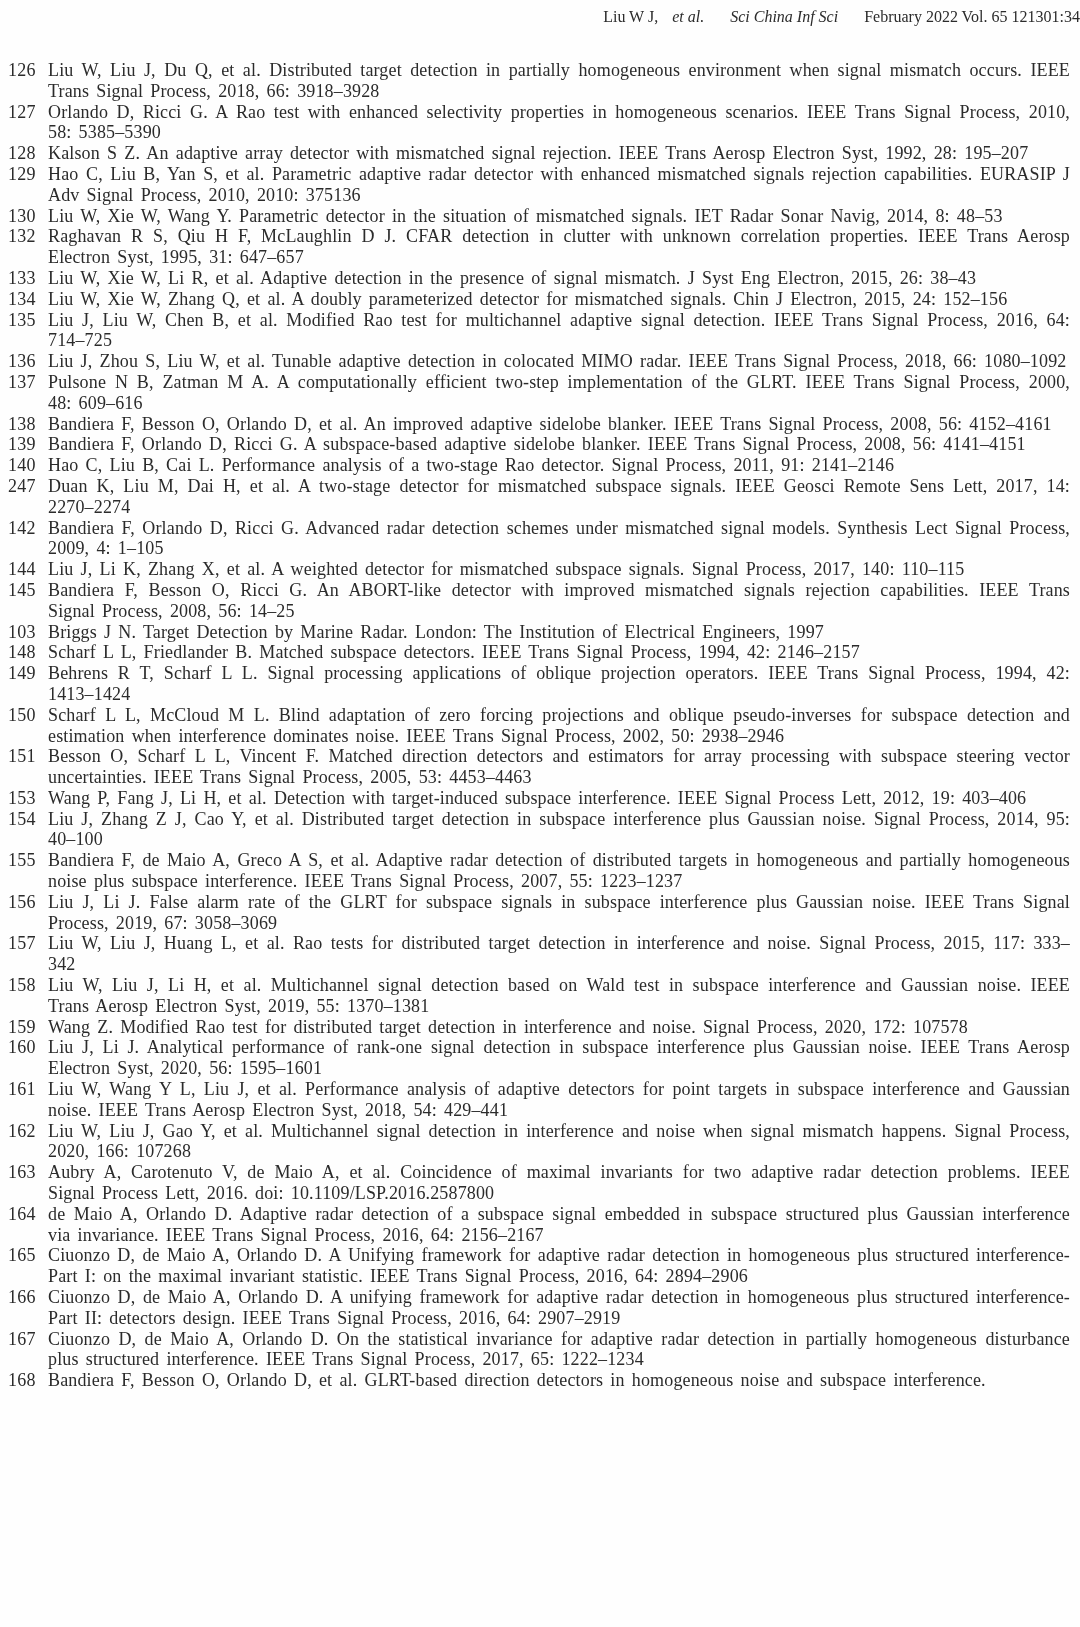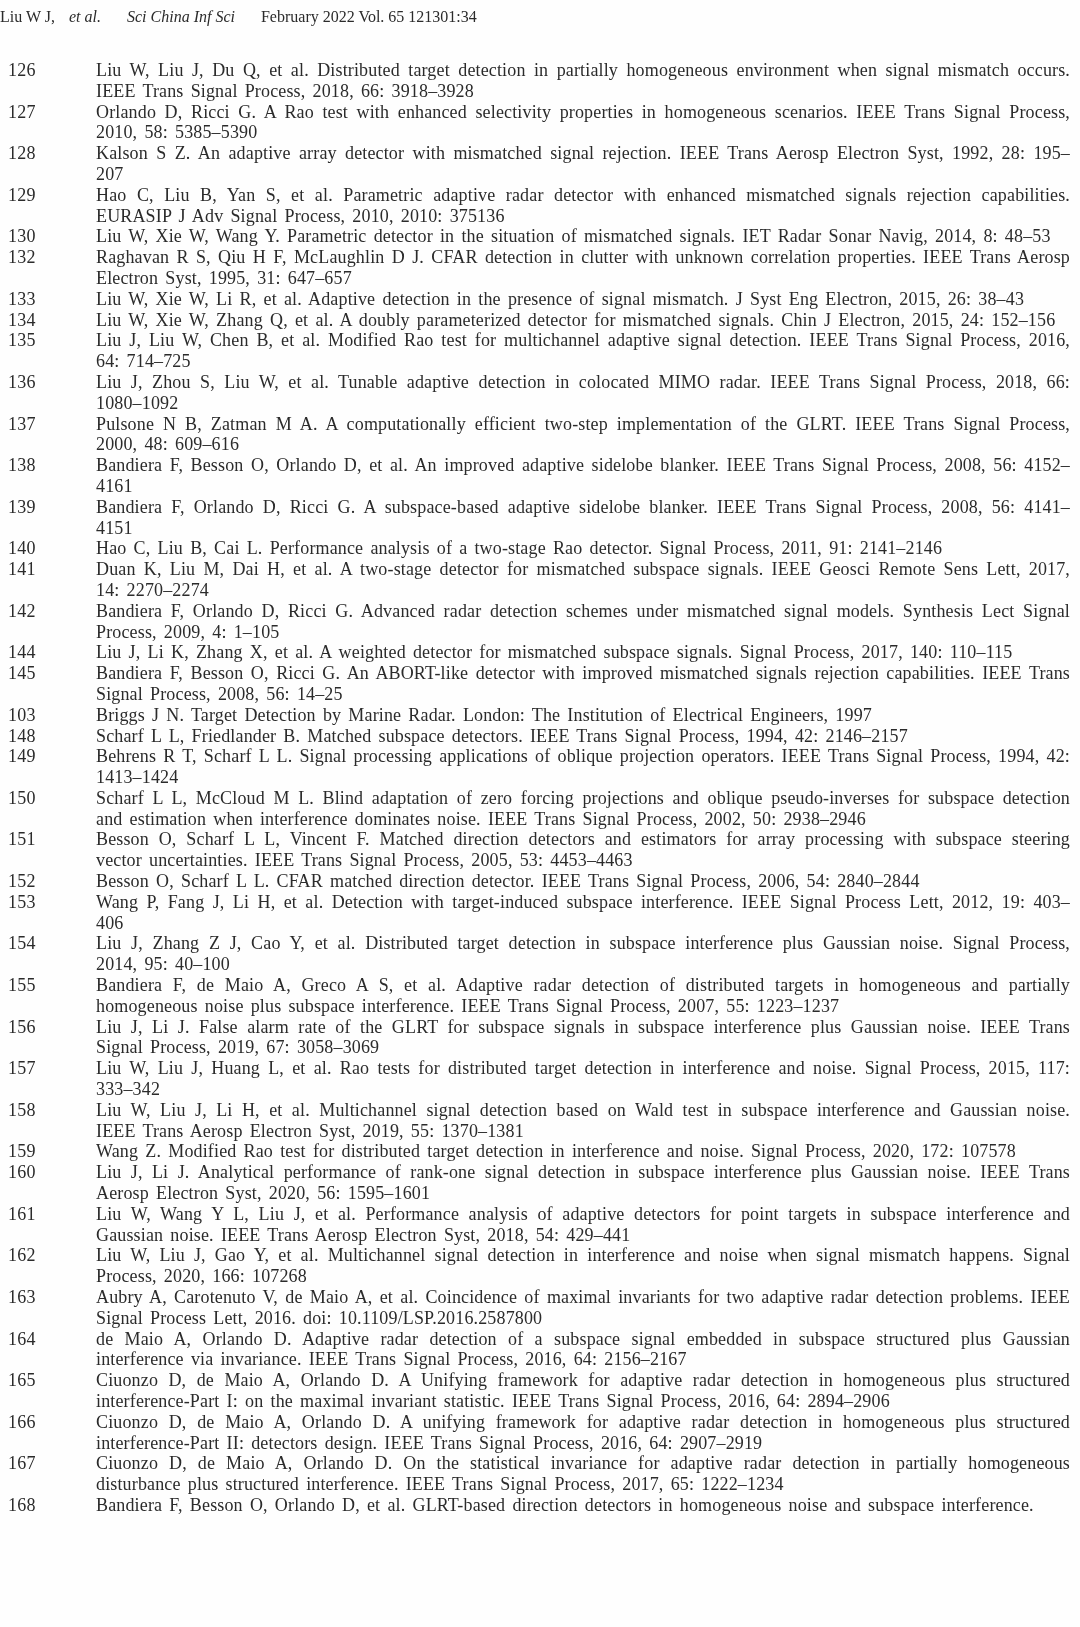--- a/index.html
+++ b/index.html
@@ -16,21 +16,21 @@
     -webkit-font-smoothing: antialiased;
   }
   .page {
     width: 1080px;
     height: 1627px;
     box-sizing: border-box;
     padding-top: 6px;
     background: #fefefe;
   }
   .running-head {
-    text-align: left;
+    text-align: right;
     font-size: 16px;
     line-height: 22px;
     white-space: nowrap;
     color: #2b2b2b;
   }
   .running-head .seg { display: inline-block; }
   .running-head .it { font-style: italic; }
   .running-head .gap-sm { margin-left: 10px; }
   .running-head .gap-lg { margin-left: 22px; }
   .ref-list {
@@ -49,21 +49,20 @@
     text-align: left;
     letter-spacing: 0.3px;
   }
   .ref-text {
     flex: 1 1 auto;
     text-align: justify;
     text-justify: inter-word;
     word-spacing: 2.5px;
     letter-spacing: 0.15px;
     padding-right: 2px;
-    margin-left: 48px;
   }
 </style>
 </head>
 <body>
 
 <div class="page">
 
   <div class="running-head">
     <span class="seg">Liu W J,</span>
     <span class="seg it gap-sm">et al.</span>
@@ -137,21 +136,21 @@
       <span class="ref-num">139</span>
       <span class="ref-text">Bandiera F, Orlando D, Ricci G. A subspace-based adaptive sidelobe blanker. IEEE Trans Signal Process, 2008, 56: 4141–4151</span>
     </div>
 
     <div class="ref">
       <span class="ref-num">140</span>
       <span class="ref-text">Hao C, Liu B, Cai L. Performance analysis of a two-stage Rao detector. Signal Process, 2011, 91: 2141–2146</span>
     </div>
 
     <div class="ref">
-      <span class="ref-num">141</span>
+      <span class="ref-num">247</span>
       <span class="ref-text">Duan K, Liu M, Dai H, et al. A two-stage detector for mismatched subspace signals. IEEE Geosci Remote Sens Lett, 2017, 14: 2270–2274</span>
     </div>
 
     <div class="ref">
       <span class="ref-num">142</span>
       <span class="ref-text">Bandiera F, Orlando D, Ricci G. Advanced radar detection schemes under mismatched signal models. Synthesis Lect Signal Process, 2009, 4: 1–105</span>
     </div>
 
 
     <div class="ref">
@@ -183,24 +182,20 @@
     <div class="ref">
       <span class="ref-num">150</span>
       <span class="ref-text">Scharf L L, McCloud M L. Blind adaptation of zero forcing projections and oblique pseudo-inverses for subspace detection and estimation when interference dominates noise. IEEE Trans Signal Process, 2002, 50: 2938–2946</span>
     </div>
 
     <div class="ref">
       <span class="ref-num">151</span>
       <span class="ref-text">Besson O, Scharf L L, Vincent F. Matched direction detectors and estimators for array processing with subspace steering vector uncertainties. IEEE Trans Signal Process, 2005, 53: 4453–4463</span>
     </div>
 
-    <div class="ref">
-      <span class="ref-num">152</span>
-      <span class="ref-text">Besson O, Scharf L L. CFAR matched direction detector. IEEE Trans Signal Process, 2006, 54: 2840–2844</span>
-    </div>
 
     <div class="ref">
       <span class="ref-num">153</span>
       <span class="ref-text">Wang P, Fang J, Li H, et al. Detection with target-induced subspace interference. IEEE Signal Process Lett, 2012, 19: 403–406</span>
     </div>
 
     <div class="ref">
       <span class="ref-num">154</span>
       <span class="ref-text">Liu J, Zhang Z J, Cao Y, et al. Distributed target detection in subspace interference plus Gaussian noise. Signal Process, 2014, 95: 40–100</span>
     </div>

